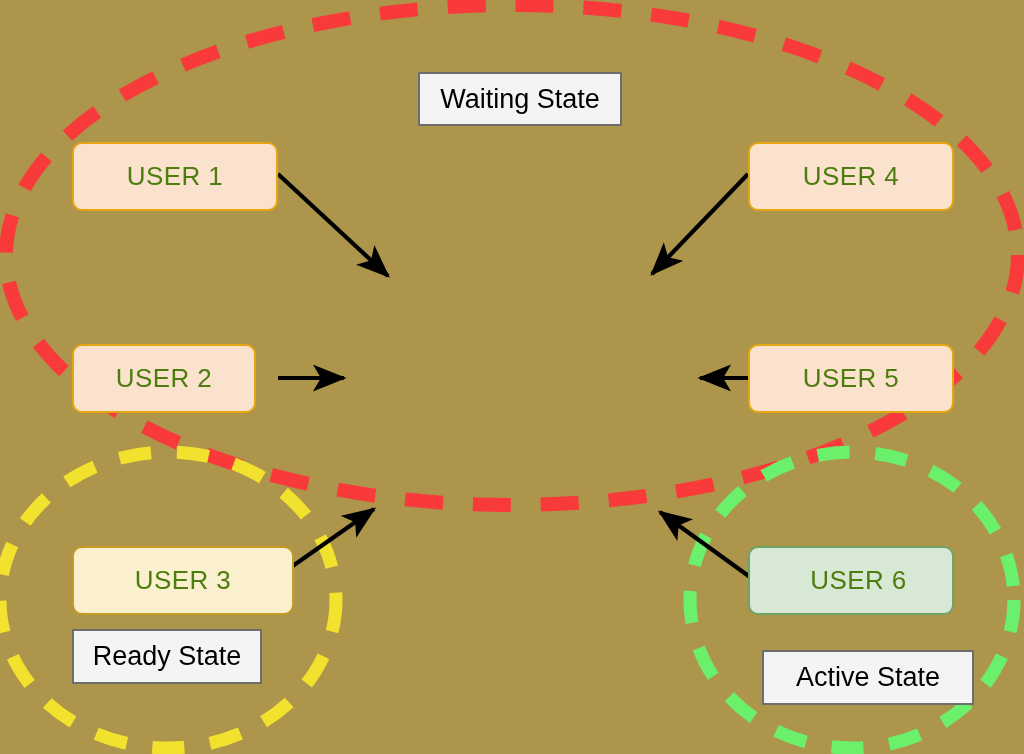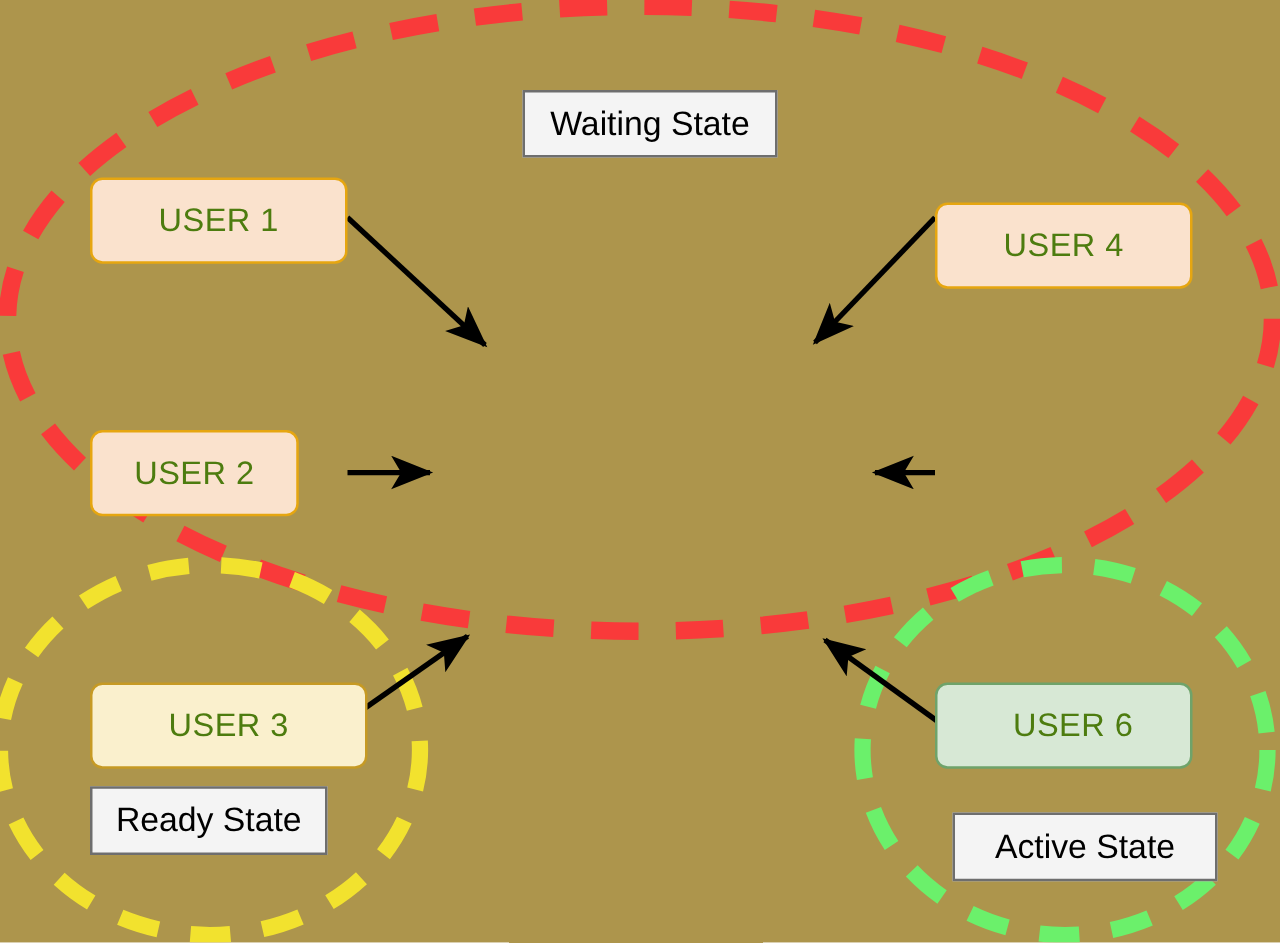--- a/index.html
+++ b/index.html
@@ -117,32 +117,35 @@
       <line x1="748" y1="378" x2="700" y2="378"></line>
       <line x1="750" y1="577" x2="660" y2="512"></line>
     </g>
   </svg>
 
 
   <div class="node-box node-waiting" style="left:72px;  top:142px; width:206px; height:69px;">
     <span>USER 1</span>
   </div>
 
-  <div class="node-box node-waiting" style="left:72px;  top:344px; width:167px; height:69px;">
+  <div class="node-box node-waiting" style="left:72px;  top:344px; width:184px; height:69px;">
     <span>USER 2</span>
   </div>
 
   <div class="node-box node-ready" style="left:72px;  top:546px; width:222px; height:69px;">
     <span>USER 3</span>
   </div>
 
-  <div class="node-box node-waiting" style="left:748px; top:142px; width:206px; height:69px;margin-top:20px;">
+  <div class="node-box node-waiting" style="left:748px; top:142px; width:206px; height:69px;">
     <span>USER 4</span>
   </div>
 
+  <div class="node-box node-waiting" style="left:748px; top:344px; width:206px; height:69px;">
+    <span>USER 5</span>
+  </div>
 
   <div class="node-box node-active" style="left:748px; top:546px; width:206px; height:69px;">
     <span>USER 6</span>
   </div>
 
   <div class="state-label" style="left:418px; top:72px;  width:204px; height:54px;">
     <span>Waiting State</span>
   </div>
 
   <div class="state-label" style="left:72px;  top:629px; width:190px; height:55px;">

